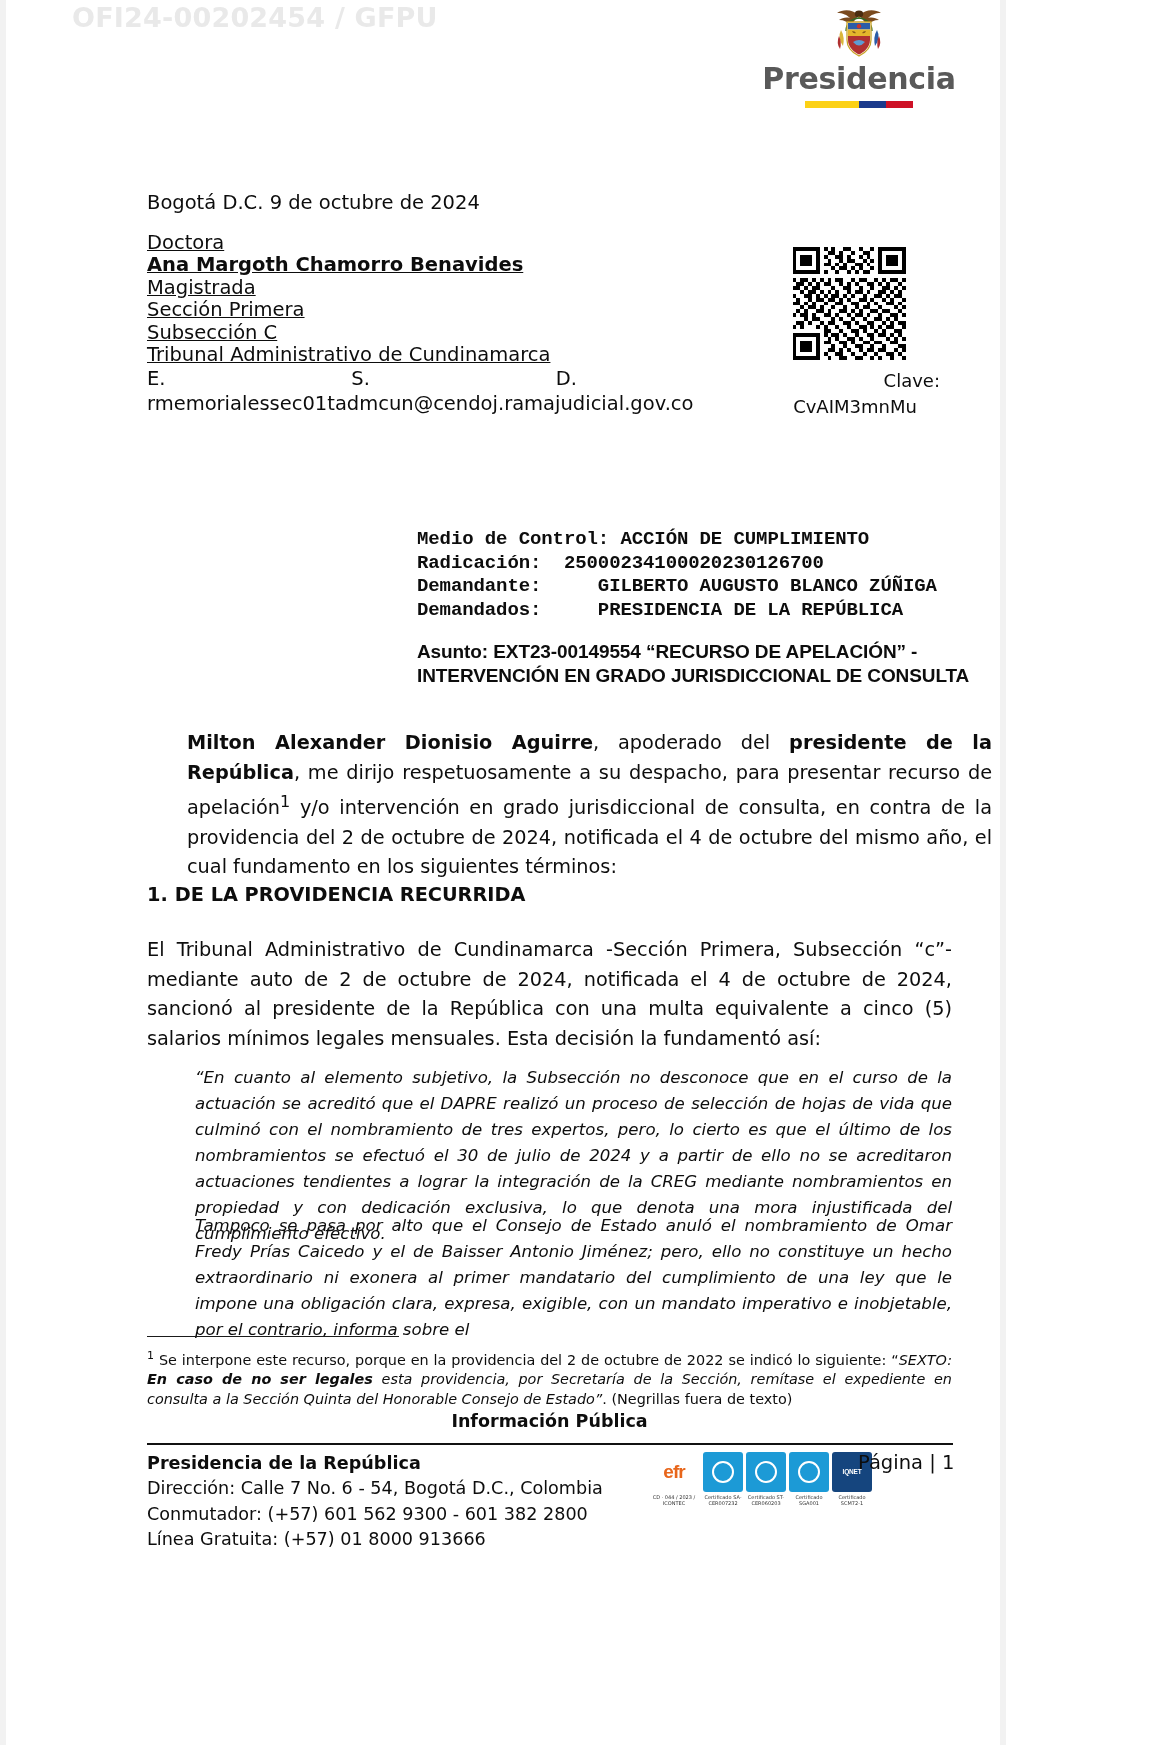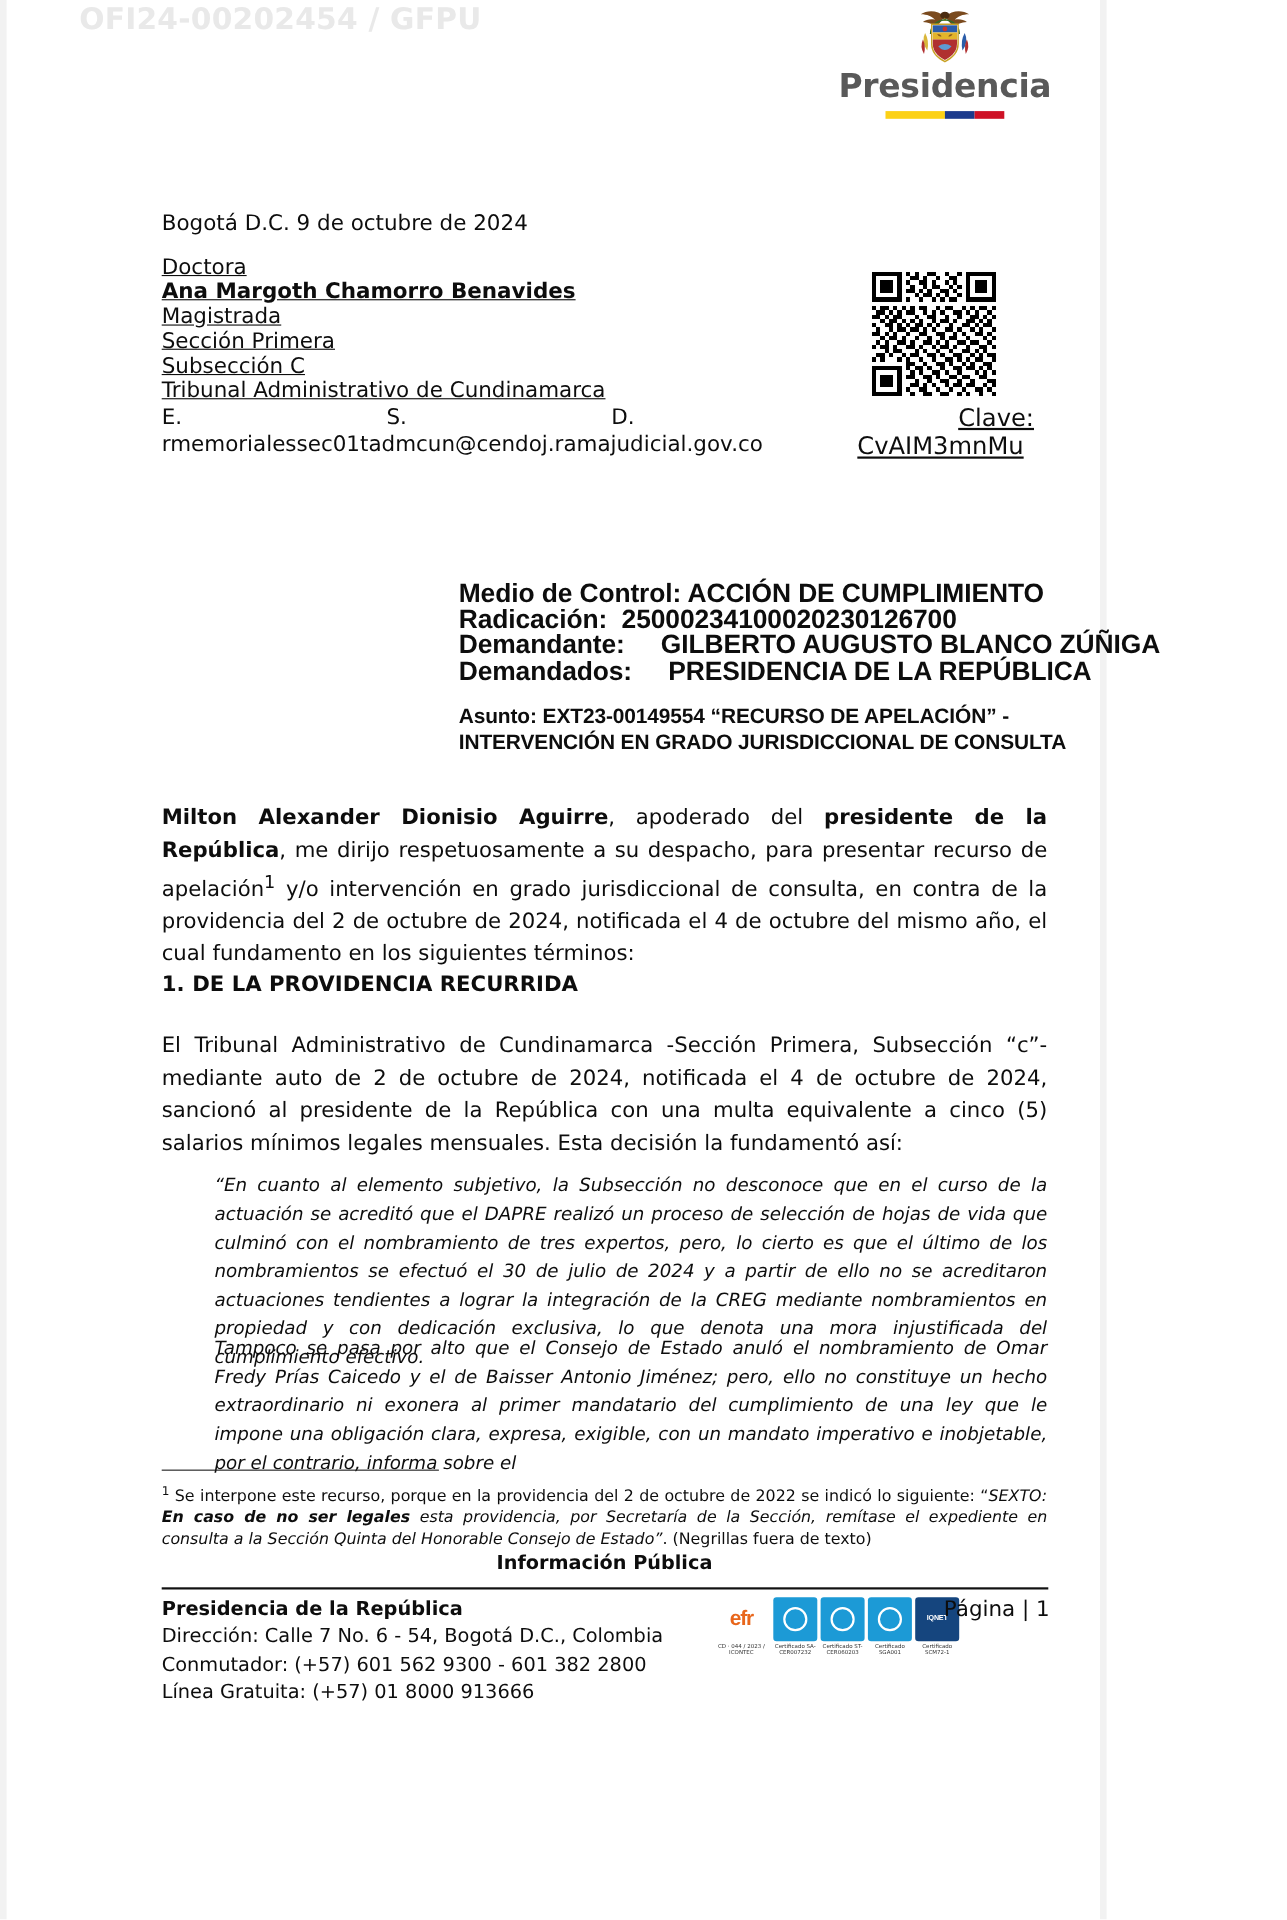--- a/index.html
+++ b/index.html
@@ -132,36 +132,35 @@
     width: 118px;
     height: 113px;
   }
   .qr-wrap svg { display: block; }
   .clave {
     position: absolute;
     left: 760px;
     top: 368px;
     width: 190px;
     text-align: center;
-    font-size: 22px;
+    font-size: 18px;
     line-height: 26px;
-    text-decoration: underline;
   }
   .clave .k { display: block; text-align: right; padding-right: 10px; }
   .clave .v { display: block; text-align: center; }
 
   
   .case-meta {
     position: absolute;
     left: 270px;
     top: 528px;
-    font-size: 24px;
+    font-size: 19px;
     font-weight: bold;
     line-height: 23.5px;
-    font-family: Liberation Sans, sans-serif;
+    font-family: Liberation Mono, monospace;
     letter-spacing: -0.1px;
   }
   .case-meta .ln { white-space: pre; }
 
   .asunto {
     position: absolute;
     left: 270px;
     top: 640px;
     width: 640px;
     font-size: 19px;
@@ -174,21 +173,21 @@
   
   .prose {
     position: absolute;
     left: 0;
     width: 805px;
     font-size: 19.3px;
     line-height: 29.5px;
     text-align: justify;
   }
   .prose b { font-weight: bold; }
-  .para-intro { top: 728px; }
+  .para-intro { top: 728px; margin-left: 40px; }
   .sec-title {
     position: absolute;
     left: 0;
     top: 883px;
     font-size: 19.3px;
     font-weight: bold;
   }
   .sec-title .num { margin-right: 7px; }
   .para-prov { top: 935px; }
 

